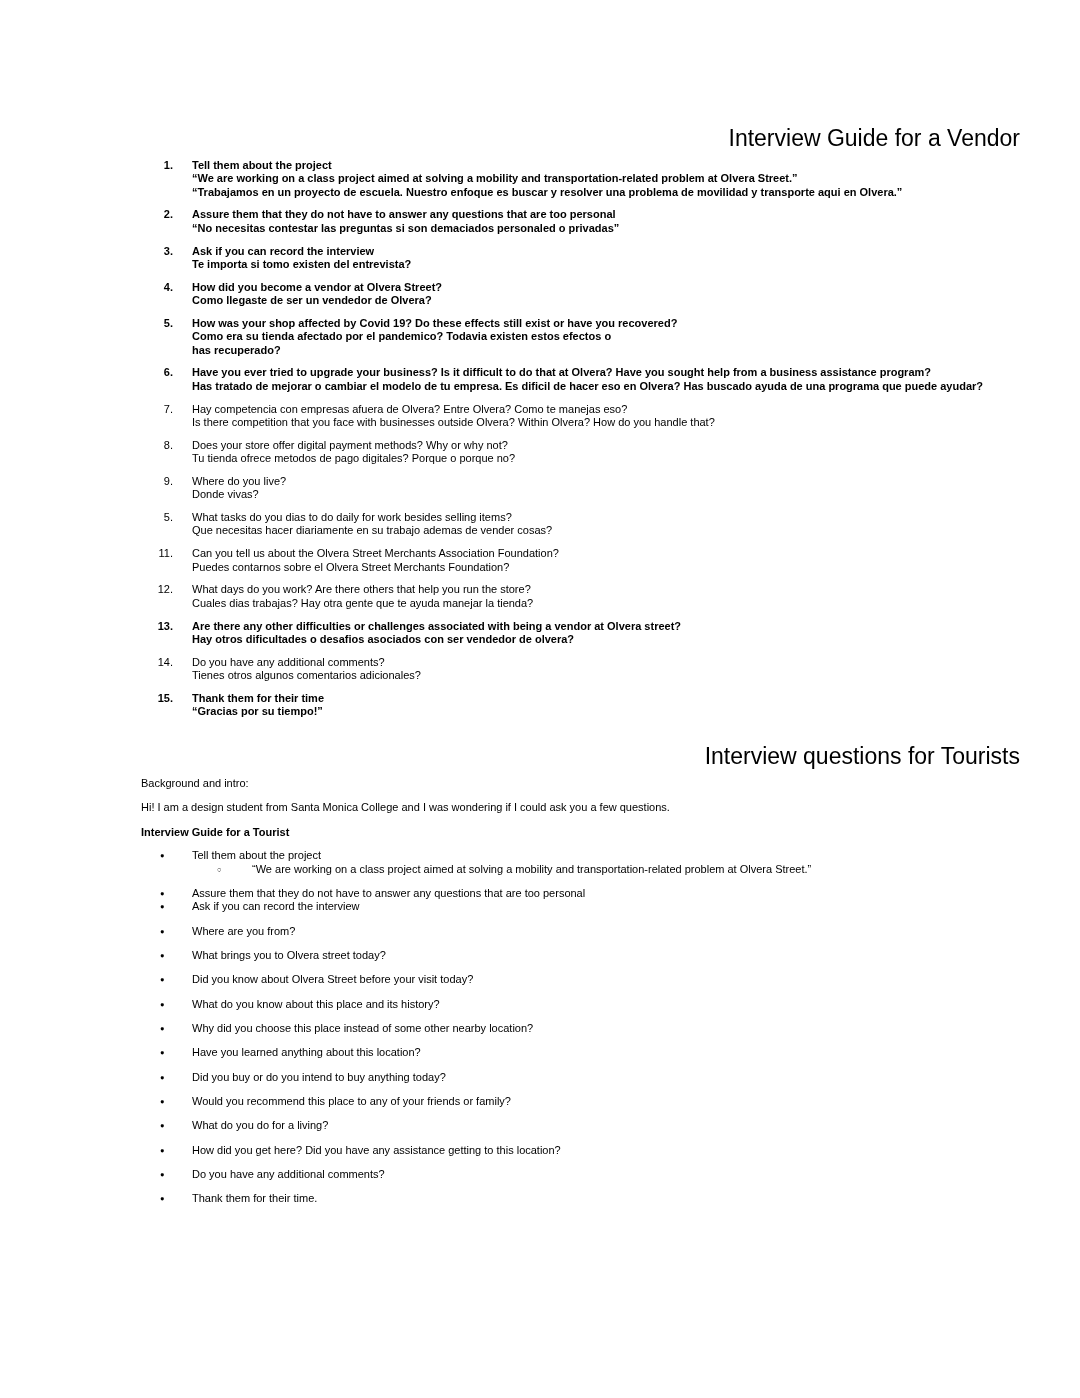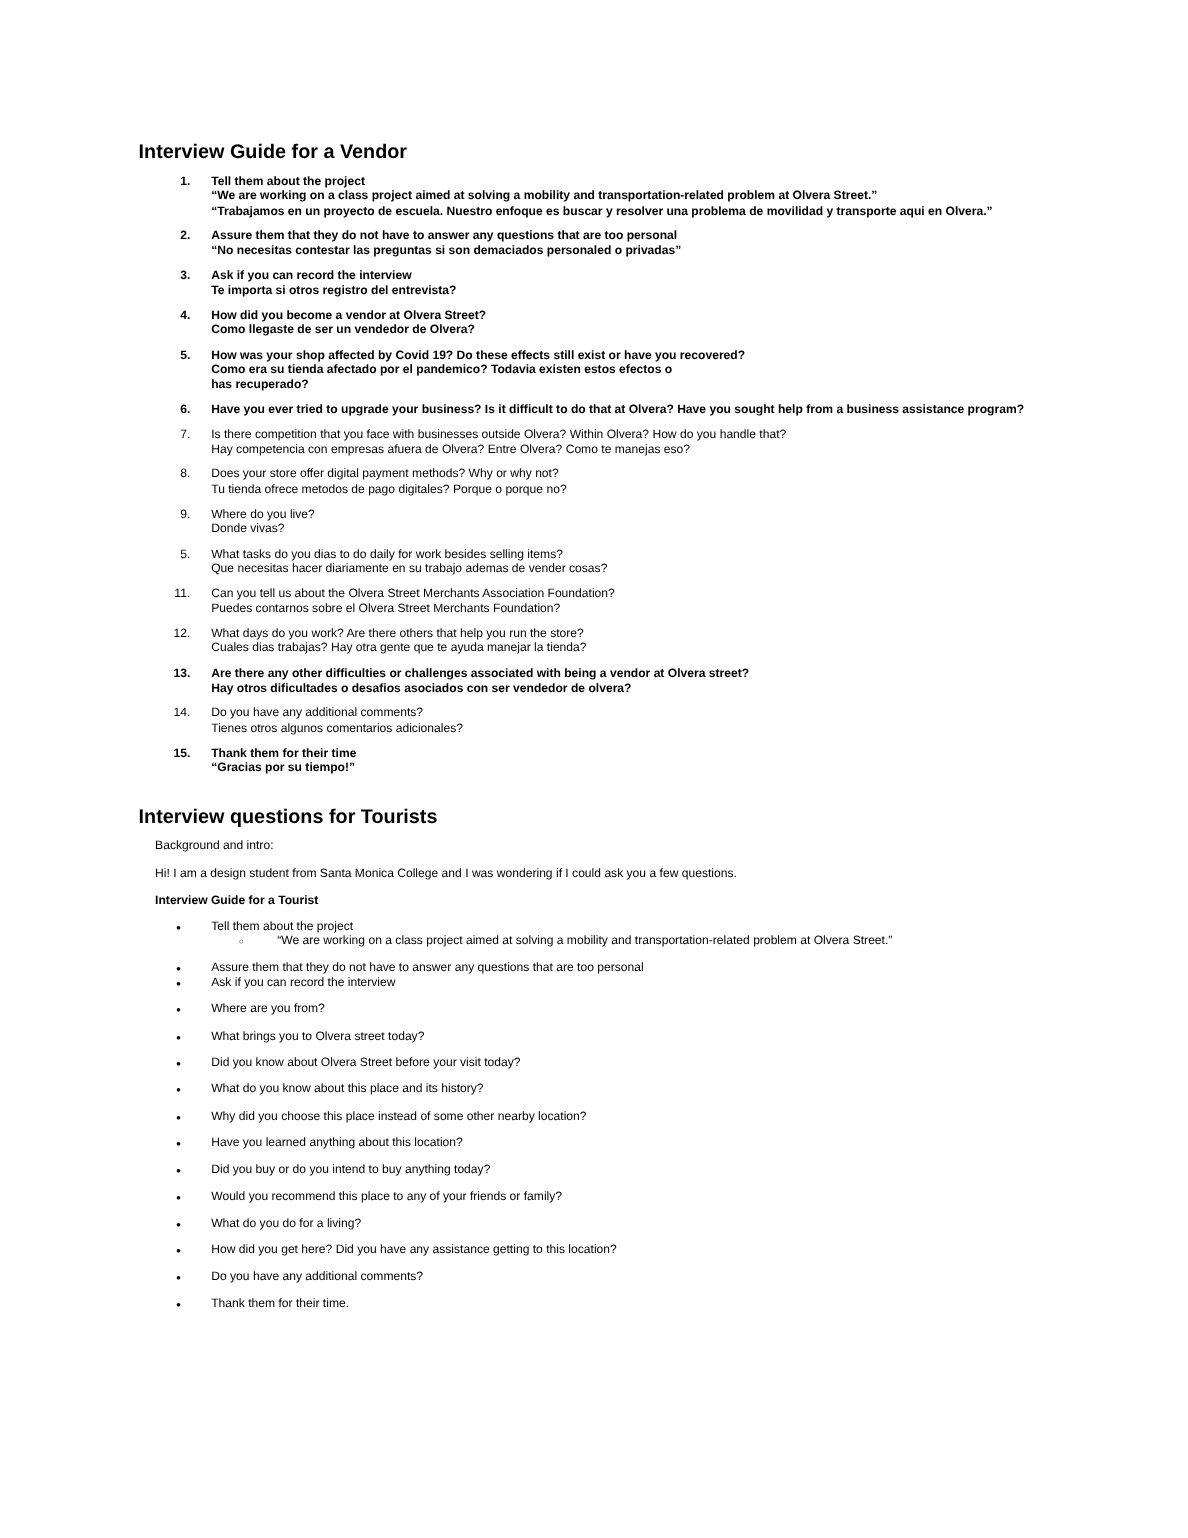--- a/index.html
+++ b/index.html
@@ -9,25 +9,26 @@
     box-sizing: border-box;
     padding: 127px 60px 80px 126px;
     background: #ffffff;
     color: #000000;
     font-family: "Liberation Sans", sans-serif;
     font-size: 11px;
     line-height: 13.33px;
     overflow: hidden;
   }
   h1.sec-title {
-    font-size: 18px;
+    font-size: 23px;
     line-height: 22px;
-    font-weight: bold;
+    font-weight: normal;
     margin: 0 0 10px 0;
     white-space: nowrap;
+    text-align: right;
   }
   h1.sec-title.second { margin-top: 26px; }
 
   
   .vlist { margin: 0; padding: 0; }
   .vitem { display: flex; margin-bottom: 9.5px; }
   .vitem.bold { font-weight: bold; }
   .vnum { flex: none; width: 47px; text-align: right; }
   .vtext { margin-left: 19px; }
   .line { white-space: nowrap; }
@@ -80,21 +81,21 @@
         <div class="vnum">2.</div>
         <div class="vtext">
           <div class="line">Assure them that they do not have to answer any questions that are too personal</div>
           <div class="line es">“No necesitas contestar las preguntas si son demaciados personaled o privadas”</div>
         </div>
       </div>
       <div class="vitem bold">
         <div class="vnum">3.</div>
         <div class="vtext">
           <div class="line">Ask if you can record the interview</div>
-          <div class="line es">Te importa si otros registro del entrevista?</div>
+          <div class="line es">Te importa si tomo existen del entrevista?</div>
         </div>
       </div>
       <div class="vitem bold">
         <div class="vnum">4.</div>
         <div class="vtext">
           <div class="line">How did you become a vendor at Olvera Street?</div>
           <div class="line es">Como llegaste de ser un vendedor de Olvera?</div>
         </div>
       </div>
       <div class="vitem bold">
@@ -102,27 +103,28 @@
         <div class="vtext">
           <div class="line">How was your shop affected by Covid 19? Do these effects still exist or have you recovered?</div>
           <div class="line es">Como era su tienda afectado por el pandemico? Todavia existen estos efectos o</div>
           <div class="line es">has recuperado?</div>
         </div>
       </div>
       <div class="vitem bold">
         <div class="vnum">6.</div>
         <div class="vtext">
           <div class="line">Have you ever tried to upgrade your business? Is it difficult to do that at Olvera? Have you sought help from a business assistance program?</div>
+          <div class="line es">Has tratado de mejorar o cambiar el modelo de tu empresa. Es dificil de hacer eso en Olvera? Has buscado ayuda de una programa que puede ayudar?</div>
         </div>
       </div>
       <div class="vitem">
         <div class="vnum">7.</div>
         <div class="vtext">
+          <div class="line es">Hay competencia con empresas afuera de Olvera? Entre Olvera? Como te manejas eso?</div>
           <div class="line">Is there competition that you face with businesses outside Olvera? Within Olvera? How do you handle that?</div>
-          <div class="line es">Hay competencia con empresas afuera de Olvera? Entre Olvera? Como te manejas eso?</div>
         </div>
       </div>
       <div class="vitem">
         <div class="vnum">8.</div>
         <div class="vtext">
           <div class="line">Does your store offer digital payment methods? Why or why not?</div>
           <div class="line es">Tu tienda ofrece metodos de pago digitales? Porque o porque no?</div>
         </div>
       </div>
       <div class="vitem">

